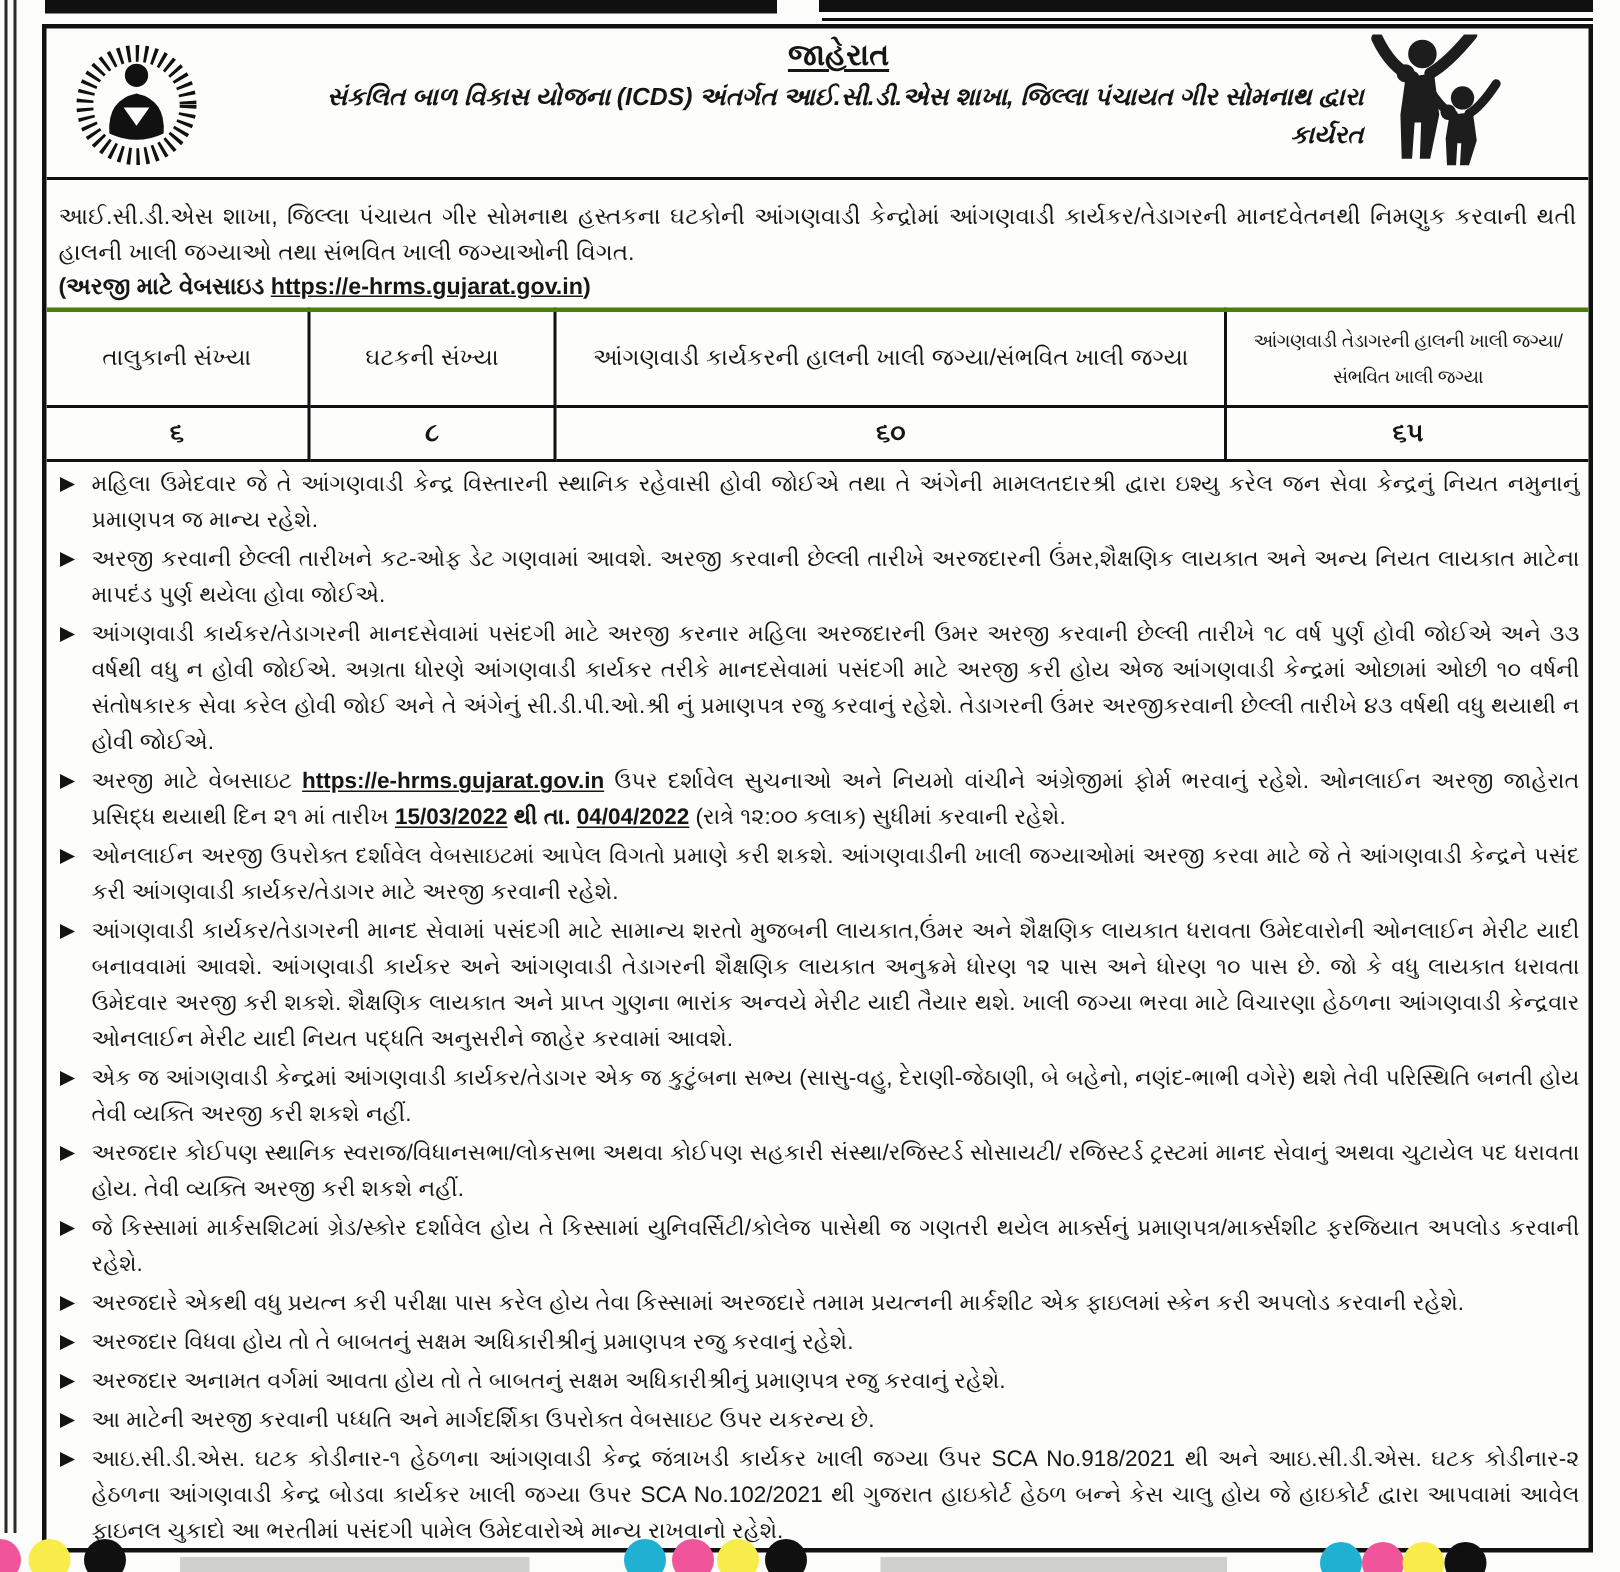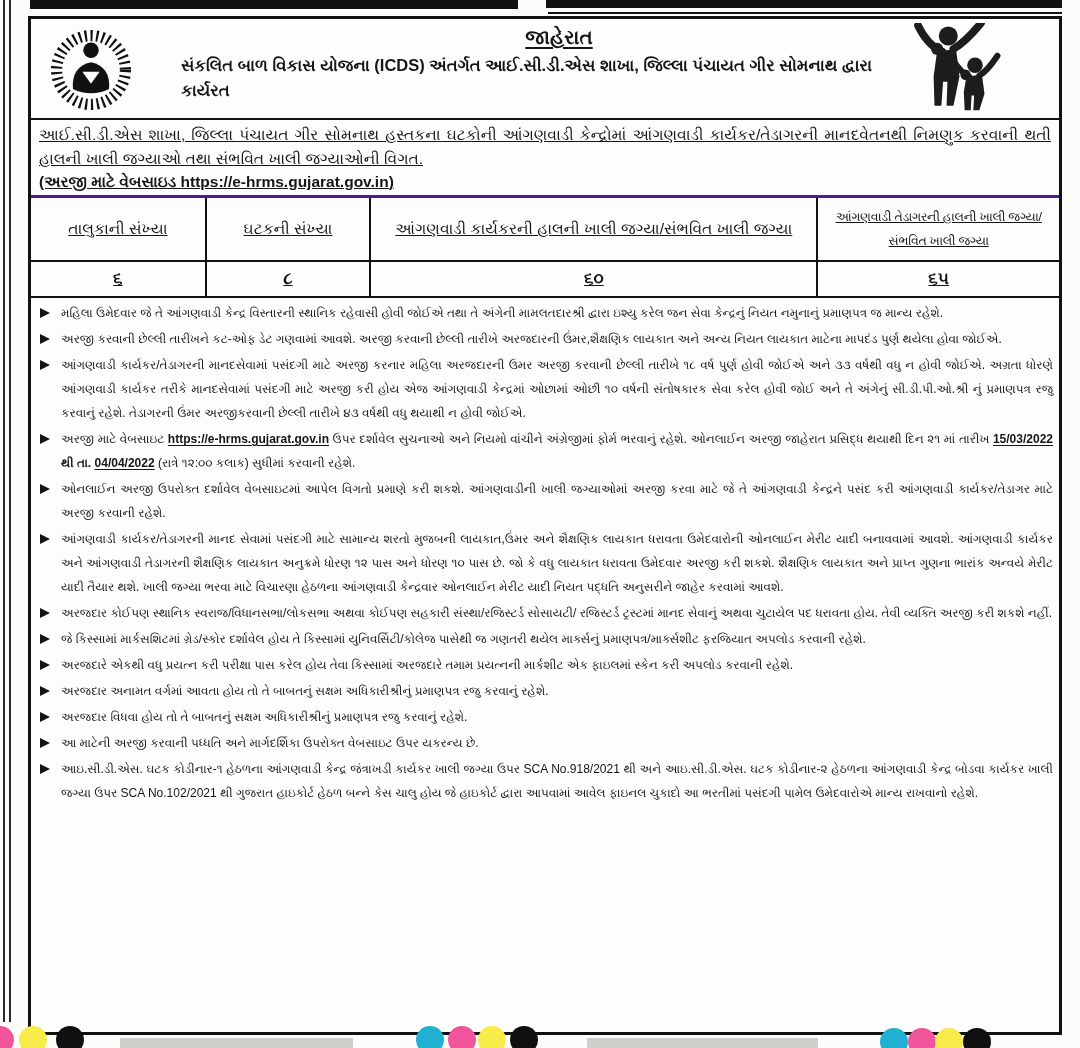--- a/index.html
+++ b/index.html
@@ -22,43 +22,43 @@
     position:absolute; left:28px; top:16px; width:1034px; height:1019px;
     border:3px solid #111; box-sizing:border-box; background:#fdfdfb; overflow:hidden;
   }
 
   
   .ad-header{position:relative; border-bottom:2px solid #111; padding:5px 0 6px 0; min-height:88px;}
   .ad-title{
     text-align:center; font-size:20px; font-weight:bold;
     text-decoration:underline; text-underline-offset:3px; margin:2px 0 4px 0;padding-left:28px;
   }
-  .ad-subtitle{ text-align:left; font-weight:bold; font-size:16.5px; line-height:25px; margin:0 150px;}
+  .ad-subtitle{ text-align:right; font-weight:bold; font-size:16.5px; line-height:25px; margin:0 150px;font-style:italic;}
   .logo-left{position:absolute; left:12px; top:8px; width:96px; height:86px;}
   .logo-right{position:absolute; right:48px; top:4px; width:122px; height:88px;}
 
   
-  .intro{padding:3px 8px 2px 8px;text-decoration:underline;}
+  .intro{padding:13px 8px 2px 8px;}
   .intro-text{font-size:15.5px; line-height:24px; text-align:justify; margin:0;}
   .website-line{font-size:15.5px; font-weight:bold; margin:2px 0 2px 0;}
   .link-text{text-decoration:underline;}
 
   
-  table.vac{width:100%; border-collapse:collapse; table-layout:fixed; border-top:3px solid #4c1d95;text-decoration:underline;}
+  table.vac{width:100%; border-collapse:collapse; table-layout:fixed; border-top:3px solid #4d7c0f;}
   table.vac td{border:2px solid #111; text-align:center; vertical-align:middle; padding:2px 4px; overflow:hidden;}
   table.vac .hrow td{height:58px; font-size:15.5px; line-height:24px;}
   table.vac .hrow td.small{font-size:12.5px; letter-spacing:-0.3px;}
   table.vac .drow td{height:30px; font-size:17px; font-weight:bold;}
   table.vac td:first-child{border-left:none;} table.vac td:last-child{border-right:none;margin-top:48px;}
 
   
   ul.points{list-style:none; margin:3px 0 0 0; padding:0 6px 0 6px;}
   ul.points li{
     position:relative; padding-left:24px; margin:0 0 2px 0;
-    font-size:12px; line-height:24px; text-align:justify;
+    font-size:15px; line-height:24px; text-align:justify;
   }
   .marker{
     position:absolute; left:3px; top:7px; width:0; height:0;
     border-top:5px solid transparent; border-bottom:5px solid transparent;
     border-left:10px solid #141414;
   }
   .b-bold{font-weight:bold;}
   .b-bold-u{font-weight:bold; text-decoration:underline; text-underline-offset:2px;}
 
   
@@ -137,25 +137,26 @@
       </tbody>
     </table>
 
     <ul class="points">
       <li><span class="marker"></span><span>મહિલા ઉમેદવાર જે તે આંગણવાડી કેન્દ્ર વિસ્તારની સ્થાનિક રહેવાસી હોવી જોઈએ તથા તે અંગેની મામલતદારશ્રી દ્વારા ઇશ્યુ કરેલ જન સેવા કેન્દ્રનું નિયત નમુનાનું પ્રમાણપત્ર જ માન્ય રહેશે.</span></li>
       <li><span class="marker"></span><span>અરજી કરવાની છેલ્લી તારીખને કટ-ઓફ ડેટ ગણવામાં આવશે. અરજી કરવાની છેલ્લી તારીખે અરજદારની ઉંમર,શૈક્ષણિક લાયકાત અને અન્ય નિયત લાયકાત માટેના માપદંડ પુર્ણ થયેલા હોવા જોઈએ.</span></li>
       <li><span class="marker"></span><span>આંગણવાડી કાર્યકર/તેડાગરની માનદસેવામાં પસંદગી માટે અરજી કરનાર મહિલા અરજદારની ઉમર અરજી કરવાની છેલ્લી તારીખે ૧૮ વર્ષ પુર્ણ હોવી જોઈએ અને ૩૩ વર્ષથી વધુ ન હોવી જોઈએ. અગ્રતા ધોરણે આંગણવાડી કાર્યકર તરીકે માનદસેવામાં પસંદગી માટે અરજી કરી હોય એજ આંગણવાડી કેન્દ્રમાં ઓછામાં ઓછી ૧૦ વર્ષની સંતોષકારક સેવા કરેલ હોવી જોઈ અને તે અંગેનું સી.ડી.પી.ઓ.શ્રી  નું પ્રમાણપત્ર રજુ કરવાનું રહેશે.  તેડાગરની ઉંમર અરજીકરવાની છેલ્લી તારીખે ૪૩ વર્ષથી વધુ થયાથી ન હોવી જોઈએ.</span></li>
       <li><span class="marker"></span><span>અરજી માટે વેબસાઇટ </span><span class="b-bold-u">https://e-hrms.gujarat.gov.in</span><span> ઉપર દર્શાવેલ સુચનાઓ અને નિયમો વાંચીને અંગ્રેજીમાં ફોર્મ ભરવાનું રહેશે. ઓનલાઈન અરજી જાહેરાત પ્રસિદ્ધ થયાથી દિન ૨૧ માં તારીખ </span><span class="b-bold-u">15/03/2022</span><span class="b-bold"> થી તા. </span><span class="b-bold-u">04/04/2022</span><span> (રાત્રે ૧૨:૦૦ કલાક) સુધીમાં કરવાની રહેશે.</span></li>
       <li><span class="marker"></span><span>ઓનલાઈન અરજી ઉપરોક્ત દર્શાવેલ વેબસાઇટમાં આપેલ વિગતો પ્રમાણે કરી શકશે. આંગણવાડીની ખાલી જગ્યાઓમાં અરજી કરવા માટે જે તે આંગણવાડી કેન્દ્રને પસંદ કરી આંગણવાડી કાર્યકર/તેડાગર માટે અરજી કરવાની રહેશે.</span></li>
       <li><span class="marker"></span><span>આંગણવાડી કાર્યકર/તેડાગરની  માનદ સેવામાં પસંદગી માટે સામાન્ય શરતો મુજબની લાયકાત,ઉંમર અને શૈક્ષણિક લાયકાત ધરાવતા ઉમેદવારોની ઓનલાઈન મેરીટ યાદી બનાવવામાં આવશે. આંગણવાડી કાર્યકર અને આંગણવાડી તેડાગરની શૈક્ષણિક લાયકાત અનુક્રમે ધોરણ ૧૨ પાસ અને ધોરણ ૧૦ પાસ છે. જો કે વધુ લાયકાત ધરાવતા ઉમેદવાર અરજી કરી શકશે. શૈક્ષણિક લાયકાત અને પ્રાપ્ત ગુણના ભારાંક અન્વયે મેરીટ યાદી તૈયાર થશે. ખાલી જગ્યા ભરવા માટે વિચારણા હેઠળના આંગણવાડી કેન્દ્રવાર ઓનલાઈન મેરીટ યાદી નિયત પદ્ધતિ અનુસરીને જાહેર કરવામાં આવશે.</span></li>
+      <li><span class="marker"></span><span>એક જ આંગણવાડી કેન્દ્રમાં આંગણવાડી કાર્યકર/તેડાગર એક જ કુટુંબના સભ્ય (સાસુ-વહુ, દેરાણી-જેઠાણી, બે બહેનો, નણંદ-ભાભી વગેરે) થશે તેવી પરિસ્થિતિ બનતી હોય તેવી વ્યક્તિ અરજી કરી શકશે નહીં.</span></li>
       <li><span class="marker"></span><span>અરજદાર કોઈપણ સ્થાનિક સ્વરાજ/વિધાનસભા/લોકસભા અથવા કોઈપણ સહકારી સંસ્થા/રજિસ્ટર્ડ સોસાયટી/ રજિસ્ટર્ડ ટ્રસ્ટમાં માનદ સેવાનું અથવા ચુટાયેલ પદ ધરાવતા હોય. તેવી વ્યક્તિ અરજી કરી શકશે નહીં.</span></li>
       <li><span class="marker"></span><span>જે કિસ્સામાં માર્કસશિટમાં ગ્રેડ/સ્કોર દર્શાવેલ હોય તે કિસ્સામાં યુનિવર્સિટી/કોલેજ પાસેથી જ ગણતરી થયેલ માર્ક્સનું પ્રમાણપત્ર/માર્ક્સશીટ ફરજિયાત અપલોડ કરવાની રહેશે.</span></li>
       <li><span class="marker"></span><span>અરજદારે એકથી વધુ પ્રયત્ન કરી પરીક્ષા પાસ કરેલ હોય તેવા કિસ્સામાં અરજદારે તમામ પ્રયત્નની માર્કશીટ એક ફાઇલમાં સ્કેન કરી અપલોડ કરવાની રહેશે.</span></li>
+      <li><span class="marker"></span><span>અરજદાર વિધવા હોય તો તે બાબતનું સક્ષમ અધિકારીશ્રીનું પ્રમાણપત્ર રજુ કરવાનું રહેશે.</span></li>
       <li><span class="marker"></span><span>અરજદાર અનામત વર્ગમાં આવતા હોય તો તે બાબતનું સક્ષમ અધિકારીશ્રીનું પ્રમાણપત્ર રજુ કરવાનું રહેશે.</span></li>
-      <li><span class="marker"></span><span>અરજદાર વિધવા હોય તો તે બાબતનું સક્ષમ અધિકારીશ્રીનું પ્રમાણપત્ર રજુ કરવાનું રહેશે.</span></li>
       <li><span class="marker"></span><span>આ માટેની અરજી કરવાની પધ્ધતિ અને માર્ગદર્શિકા ઉપરોક્ત વેબસાઇટ ઉપર યકરન્ય છે.</span></li>
       <li><span class="marker"></span><span>આઇ.સી.ડી.એસ. ઘટક કોડીનાર-૧ હેઠળના આંગણવાડી કેન્દ્ર જંત્રાખડી કાર્યકર ખાલી જગ્યા ઉપર SCA No.918/2021 થી અને આઇ.સી.ડી.એસ. ઘટક કોડીનાર-૨ હેઠળના આંગણવાડી કેન્દ્ર બોડવા કાર્યકર ખાલી જગ્યા ઉપર SCA No.102/2021 થી ગુજરાત હાઇકોર્ટ હેઠળ બન્ને કેસ ચાલુ હોય જે હાઇકોર્ટ દ્વારા આપવામાં આવેલ ફાઇનલ ચુકાદો આ ભરતીમાં પસંદગી પામેલ ઉમેદવારોએ માન્ય રાખવાનો રહેશે.</span></li>
     </ul>
 
   </div>
 
   <div class="dot" style="left:-14px; top:1026px; background:#f0549b;"></div>
   <div class="dot" style="left:19px;  top:1026px; background:#f7ec4a;"></div>
   <div class="dot" style="left:56px;  top:1026px; background:#101010;"></div>
   <div class="graybar" style="left:120px; top:1038px; width:233px;"></div>

